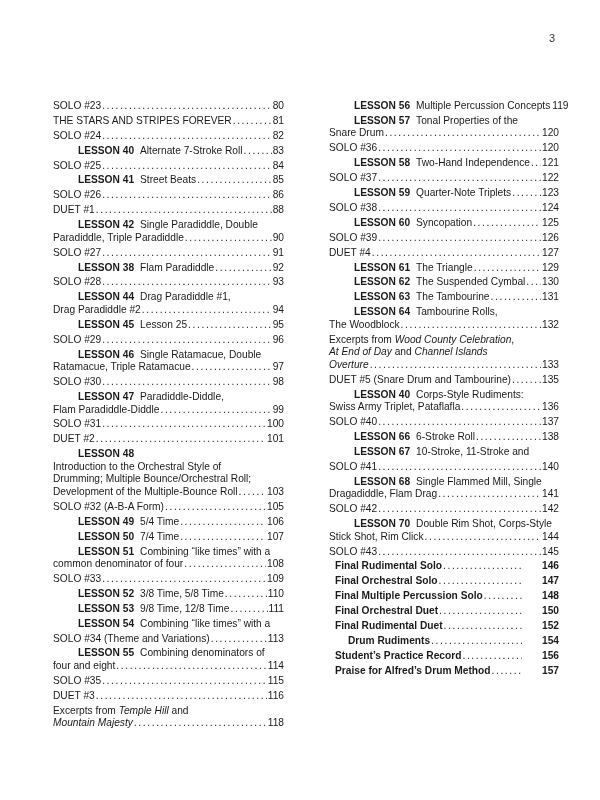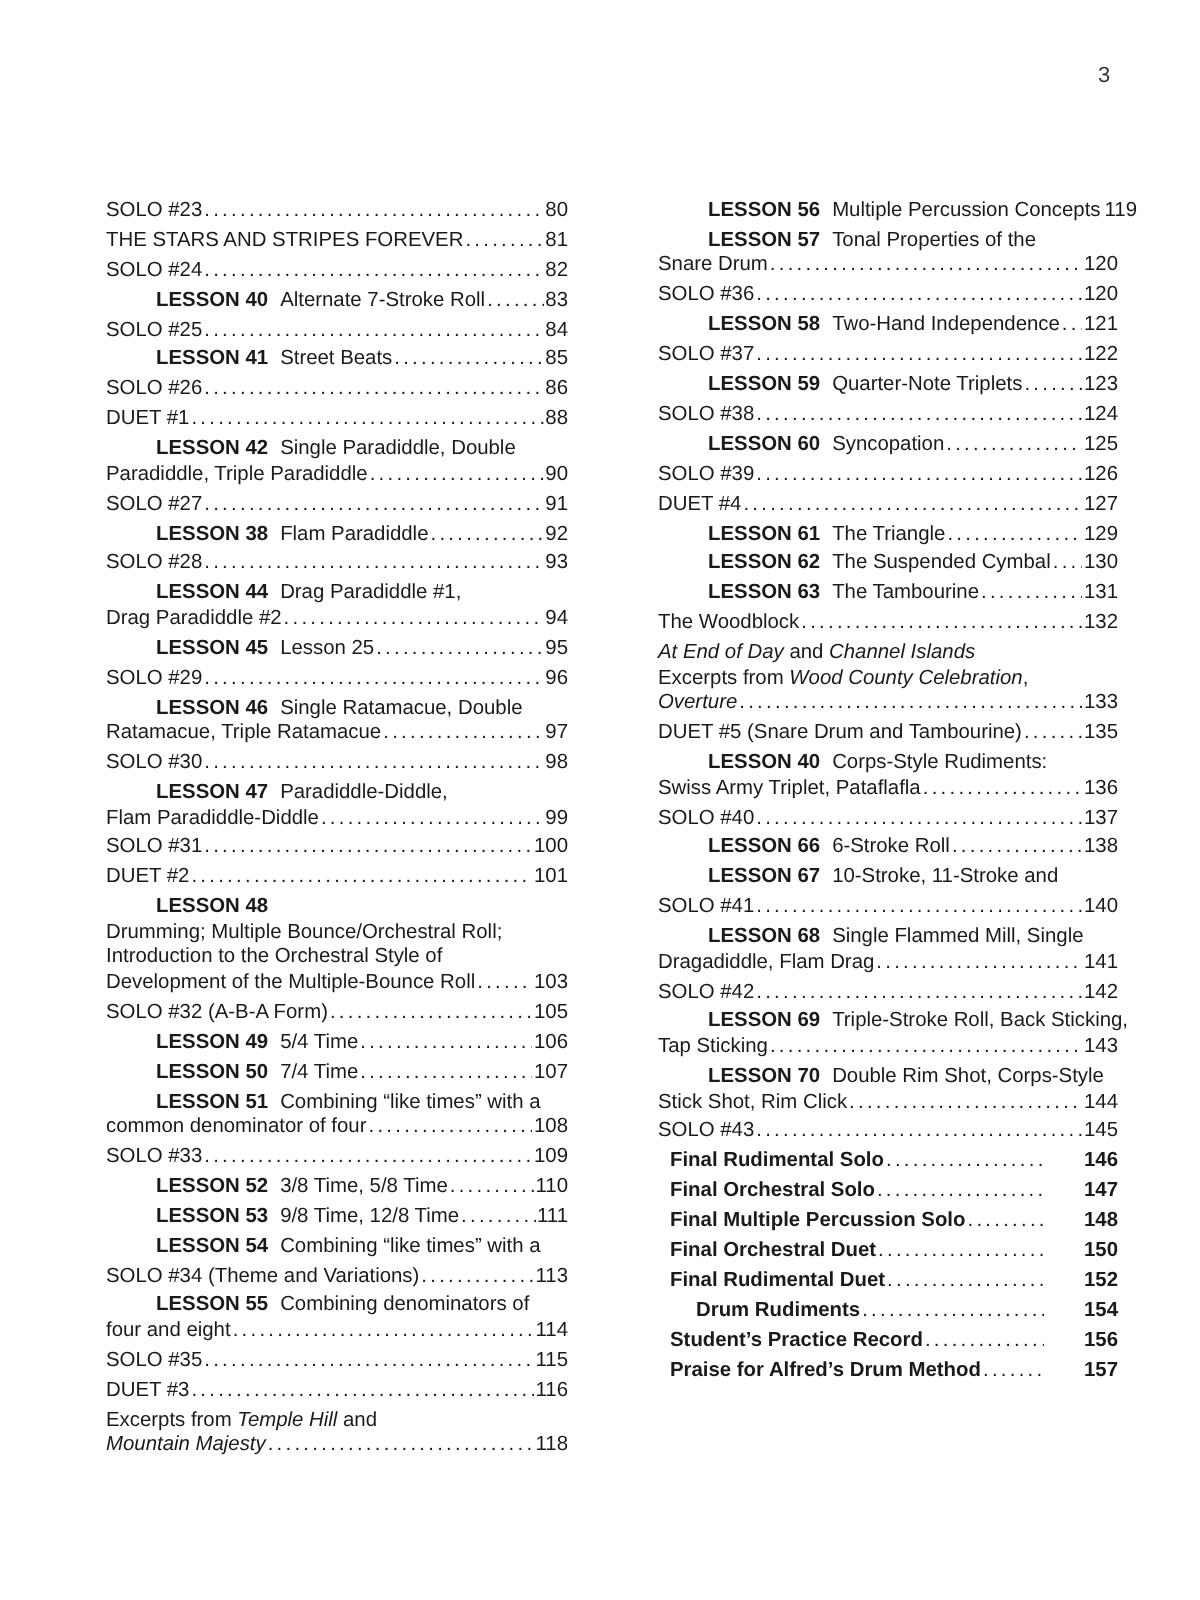--- a/index.html
+++ b/index.html
@@ -183,24 +183,24 @@
         <span>DUET #2</span>
         <span class="dots"></span>
         <span class="pg">101</span>
       </div>
     </div>
     <div class="entry">
       <div class="line">
         <span class="lesson-num">LESSON 48</span>
       </div>
       <div class="line indent">
+        <span>Introduction to the Orchestral Style of</span>
+      </div>
+      <div class="line indent">
         <span>Drumming; Multiple Bounce/Orchestral Roll;</span>
-      </div>
-      <div class="line indent">
-        <span>Introduction to the Orchestral Style of</span>
       </div>
       <div class="line indent">
         <span>Development of the Multiple-Bounce Roll</span>
         <span class="dots"></span>
         <span class="pg">103</span>
       </div>
     </div>
     <div class="entry">
       <div class="line indent">
         <span>SOLO #32 (A-B-A Form)</span>
@@ -404,32 +404,36 @@
     </div>
     <div class="entry">
       <div class="line">
         <span class="lesson-num">LESSON 63</span>
         <span>The Tambourine</span>
         <span class="dots"></span>
         <span class="pg">131</span>
       </div>
     </div>
     <div class="entry">
+      <div class="line">
+        <span class="lesson-num">LESSON 64</span>
+        <span>Tambourine Rolls,</span>
+      </div>
       <div class="line indent">
         <span>The Woodblock</span>
         <span class="dots"></span>
         <span class="pg">132</span>
       </div>
     </div>
     <div class="entry">
       <div class="line indent">
+        <span>Excerpts from <i>Wood County Celebration</i>,</span>
+      </div>
+      <div class="line indent">
         <span><i>At End of Day</i> and <i>Channel Islands</i></span>
-      </div>
-      <div class="line indent">
-        <span>Excerpts from <i>Wood County Celebration</i>,</span>
       </div>
       <div class="line indent">
         <span><i>Overture</i></span>
         <span class="dots"></span>
         <span class="pg">133</span>
       </div>
     </div>
     <div class="entry">
       <div class="line indent">
         <span>DUET #5 (Snare Drum and Tambourine)</span>
@@ -485,31 +489,20 @@
         <span>Dragadiddle, Flam Drag</span>
         <span class="dots"></span>
         <span class="pg">141</span>
       </div>
     </div>
     <div class="entry">
       <div class="line indent">
         <span>SOLO #42</span>
         <span class="dots"></span>
         <span class="pg">142</span>
-      </div>
-    </div>
-    <div class="entry">
-      <div class="line">
-        <span class="lesson-num">LESSON 69</span>
-        <span>Triple-Stroke Roll, Back Sticking,</span>
-      </div>
-      <div class="line indent">
-        <span>Tap Sticking</span>
-        <span class="dots"></span>
-        <span class="pg">143</span>
       </div>
     </div>
     <div class="entry">
       <div class="line">
         <span class="lesson-num">LESSON 70</span>
         <span>Double Rim Shot, Corps-Style</span>
       </div>
       <div class="line indent">
         <span>Stick Shot, Rim Click</span>
         <span class="dots"></span>

